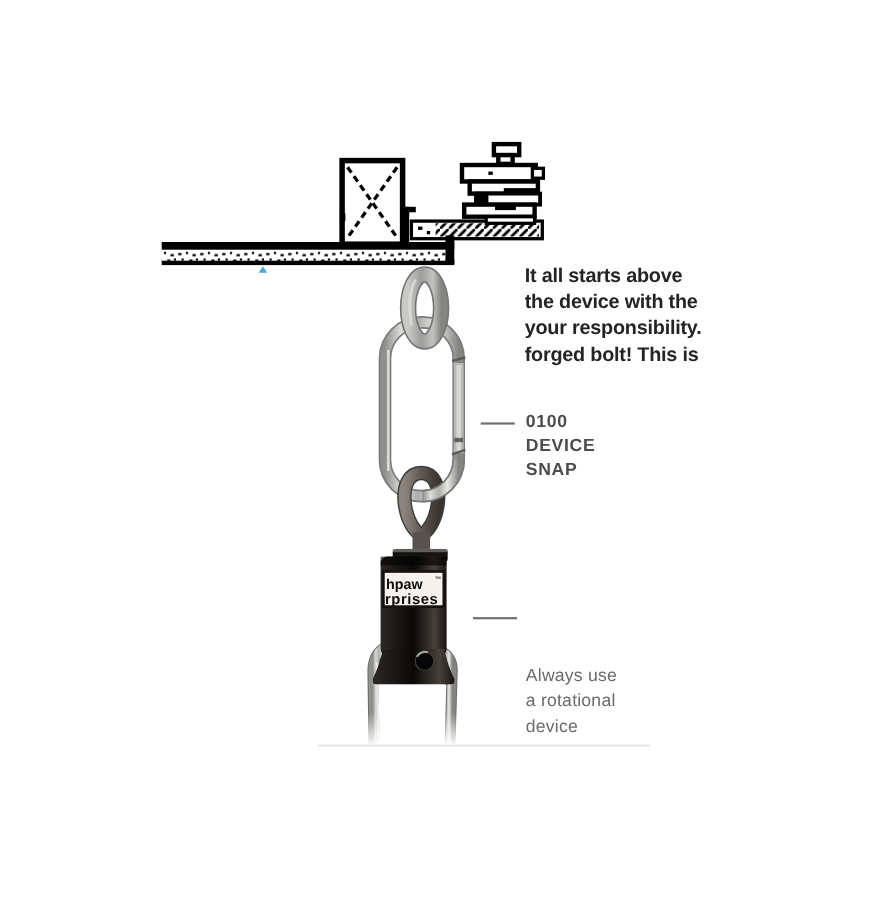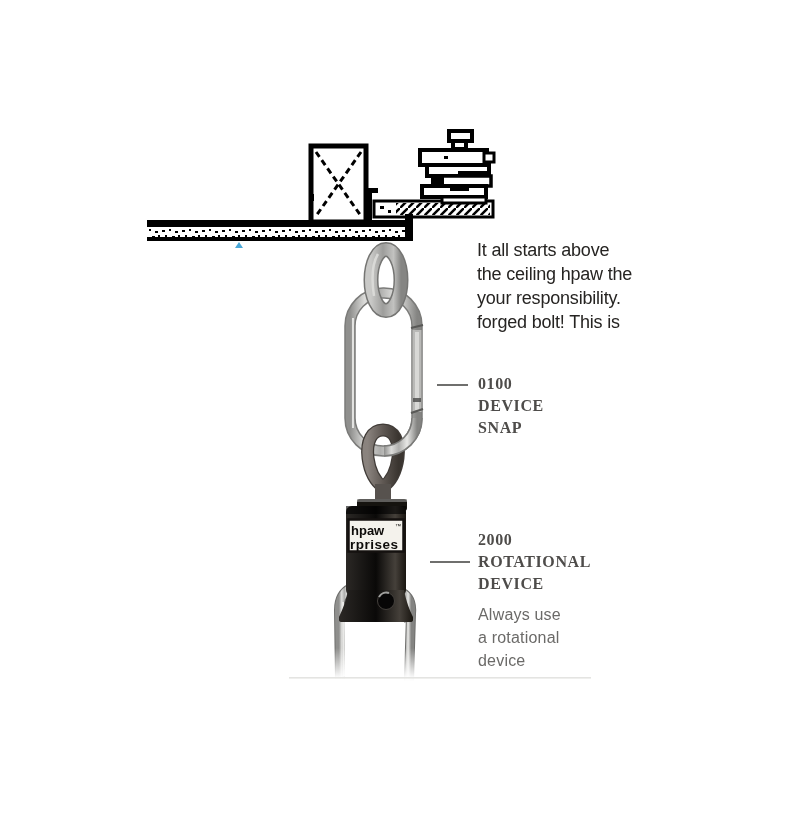--- a/index.html
+++ b/index.html
@@ -1,23 +1,23 @@
 <!DOCTYPE html>
 <html><head>
 <meta charset="utf-8">
 <style>
   html,body{margin:0;padding:0;background:#fff;}
   .stage{position:relative;width:800px;height:829px;background:#fff;overflow:hidden;
          font-family:"Liberation Sans",sans-serif;}
   .stage svg{position:absolute;left:0;top:0;}
   svg text{font-family:"Liberation Sans",sans-serif;fill:#0e0c0a;}
-  .intro{position:absolute;left:477px;top:238px;font-weight:normal;font-size:18px;
+  .intro{position:absolute;left:477px;top:238px;font-weight:bold;font-size:18px;
          line-height:24px;letter-spacing:-0.2px;color:#262422;}
   .callout{position:absolute;font-weight:bold;font-size:16px;line-height:22px;
-           letter-spacing:0.6px;color:#4e4c4a;font-family:Liberation Serif, serif;}
+           letter-spacing:0.6px;color:#4e4c4a;}
   .c1{left:478px;top:373px;}
   .c2{left:478px;top:529px;}
   .leader{position:absolute;height:2px;background:#6f6f6d;}
   .l1{left:437px;top:384px;width:31px;}
   .l2{left:430px;top:561px;width:40px;}
   .note{position:absolute;left:478px;top:603px;font-size:16px;line-height:23px;
         color:#6b6a68;letter-spacing:0.2px;}
 </style>
 </head>
 <body>
@@ -169,37 +169,32 @@
         <path d="M379,597 A8.5,8.5 0 0 1 389,593" fill="none" stroke="#9f9f9d" stroke-width="2"></path>
       </g>
     </g>
 
     <rect x="320" y="648" width="112" height="34" fill="url(#fadeWhite)"></rect>
     <rect x="289" y="677" width="302" height="1.6" fill="#e4e4e2"></rect>
   </svg>
 
   <div class="intro">
     <div>It all starts above</div>
-    <div>the ceiling hpaw the</div>
+    <div>the device with the</div>
     <div>your responsibility.</div>
     <div>forged bolt! This is</div>
   </div>
 
   <div class="leader l1"></div>
   <div class="callout c1">
     <div>0100</div>
     <div>DEVICE</div>
     <div>SNAP</div>
   </div>
 
   <div class="leader l2"></div>
-  <div class="callout c2">
-    <div>2000</div>
-    <div>ROTATIONAL</div>
-    <div>DEVICE</div>
-  </div>
   <div class="note">
     <div>Always use</div>
     <div>a rotational</div>
     <div>device</div>
   </div>
 
 </div>
 
 </body></html>

